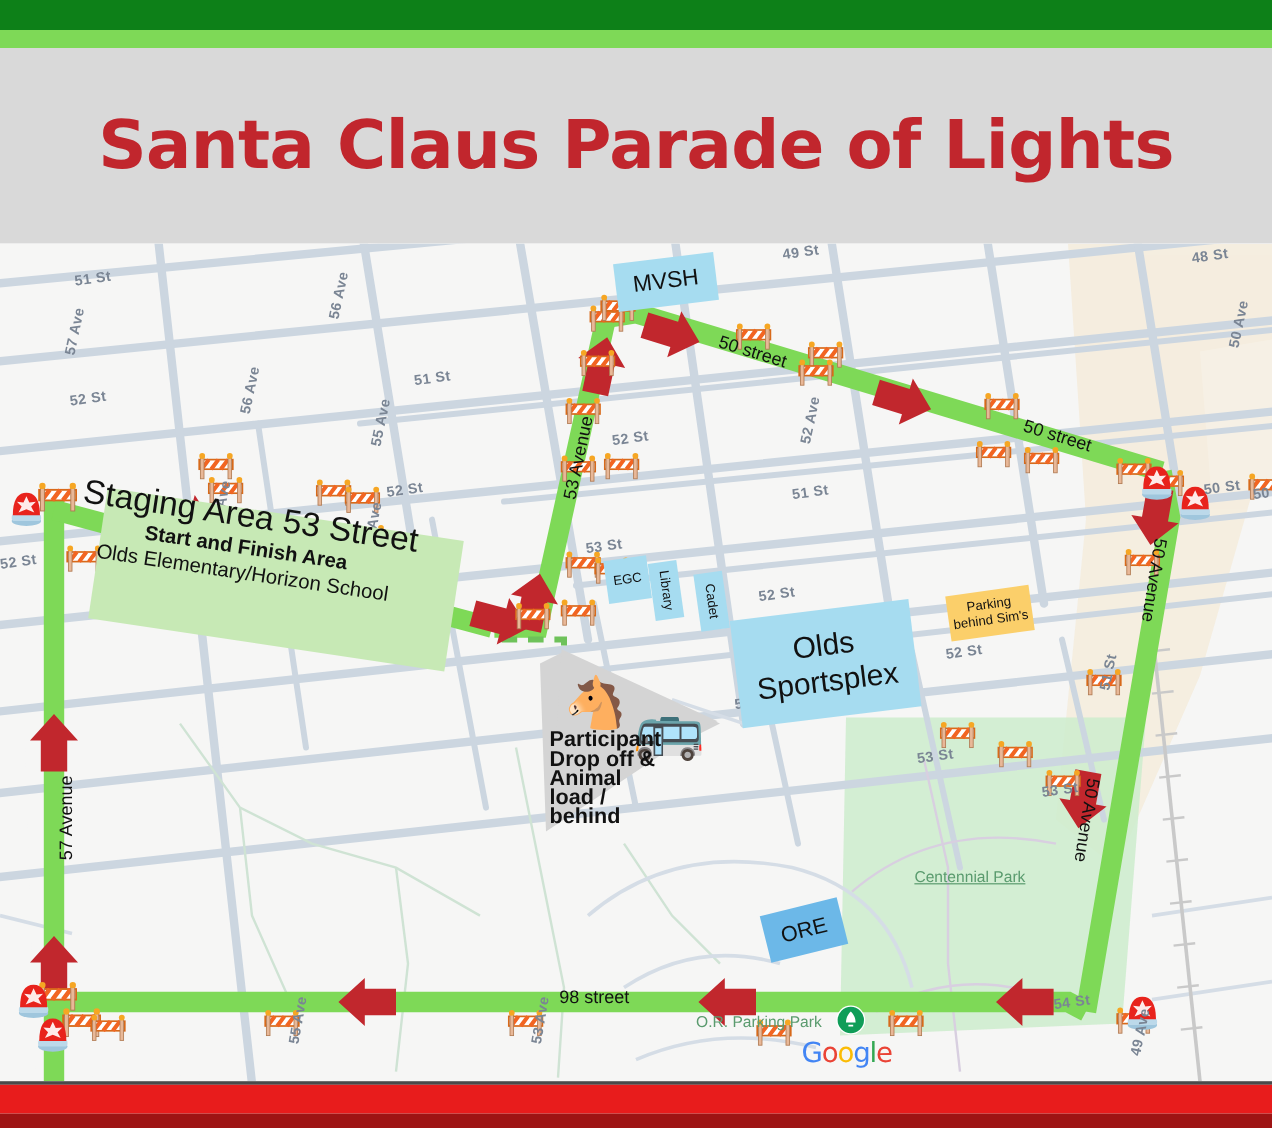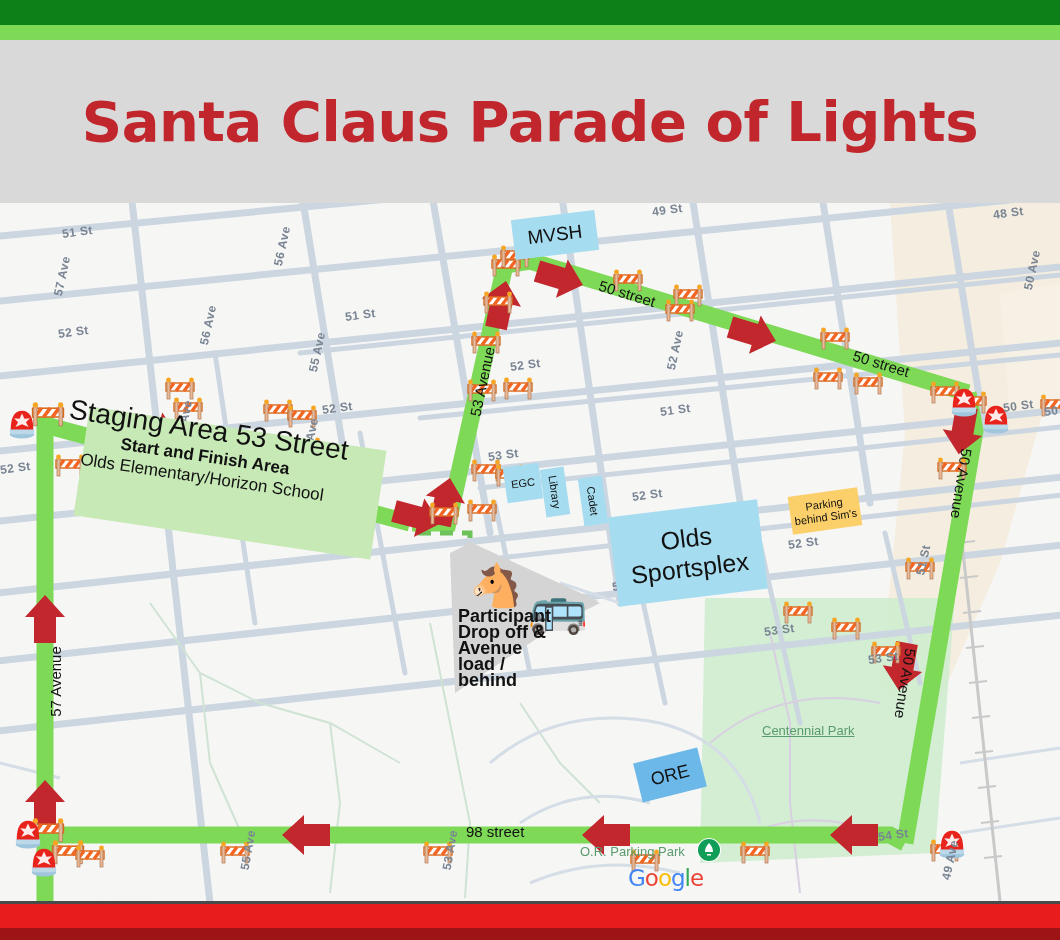--- a/index.html
+++ b/index.html
@@ -377,33 +377,33 @@
       <div class="staging-t1">Staging Area 53 Street</div>
       <div class="staging-t2">Start and Finish Area</div>
       <div class="staging-t3">Olds Elementary/Horizon School</div>
     </div>
 
     <div class="emoji" style="left:470px;top:362px;font-size:42px;">🐴</div>
     <div class="emoji" style="left:528px;top:382px;font-size:48px;">🚌</div>
     <div class="dropoff-txt">
       <div>Participant</div>
       <div>Drop off &amp;</div>
-      <div>Avenue load /</div>
+      <div>Animal load /</div>
       <div>behind</div>
     </div>
 
     <span class="route-lbl" style="left:598px;top:82px;transform:rotate(17deg);font-size:15px;">50 street</span>
     <span class="route-lbl" style="left:852px;top:152px;transform:rotate(17deg);font-size:15px;">50 street</span>
     <span class="route-lbl" style="left:926px;top:272px;transform:rotate(99deg);font-size:15px;">50 Avenue</span>
     <span class="route-lbl" style="left:870px;top:472px;transform:rotate(99deg);font-size:15px;">50 Avenue</span>
     <span class="route-lbl" style="left:466px;top:620px;font-size:15px;">98 street</span>
     <span class="route-lbl" style="left:20px;top:470px;transform:rotate(-90deg);font-size:15px;">57 Avenue</span>
     <span class="route-lbl" style="left:447px;top:170px;transform:rotate(-78deg);font-size:15px;">53 Avenue</span>
 
-    <div class="google-wm" style="left:628px;top:662px;">
+    <div class="google-wm" style="left:668px;top:662px;">
       <span class="g-b">G</span><span class="g-r">o</span><span class="g-y">o</span><span class="g-b">g</span><span class="g-g">l</span><span class="g-r">e</span>
     </div>
   </div>
 
   <div class="bar-bot-line"></div>
   <div class="bar-bot-red"></div>
   <div class="bar-bot-dark"></div>
 
 </div>
 

